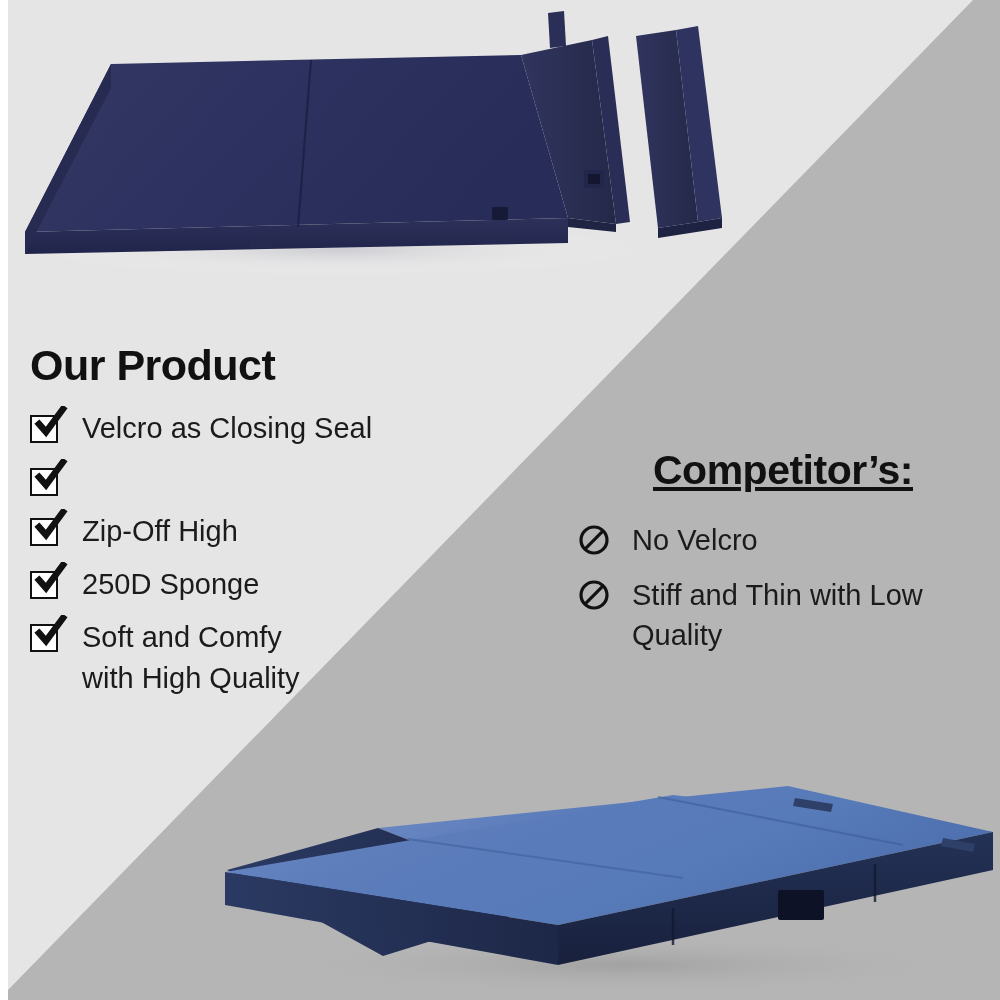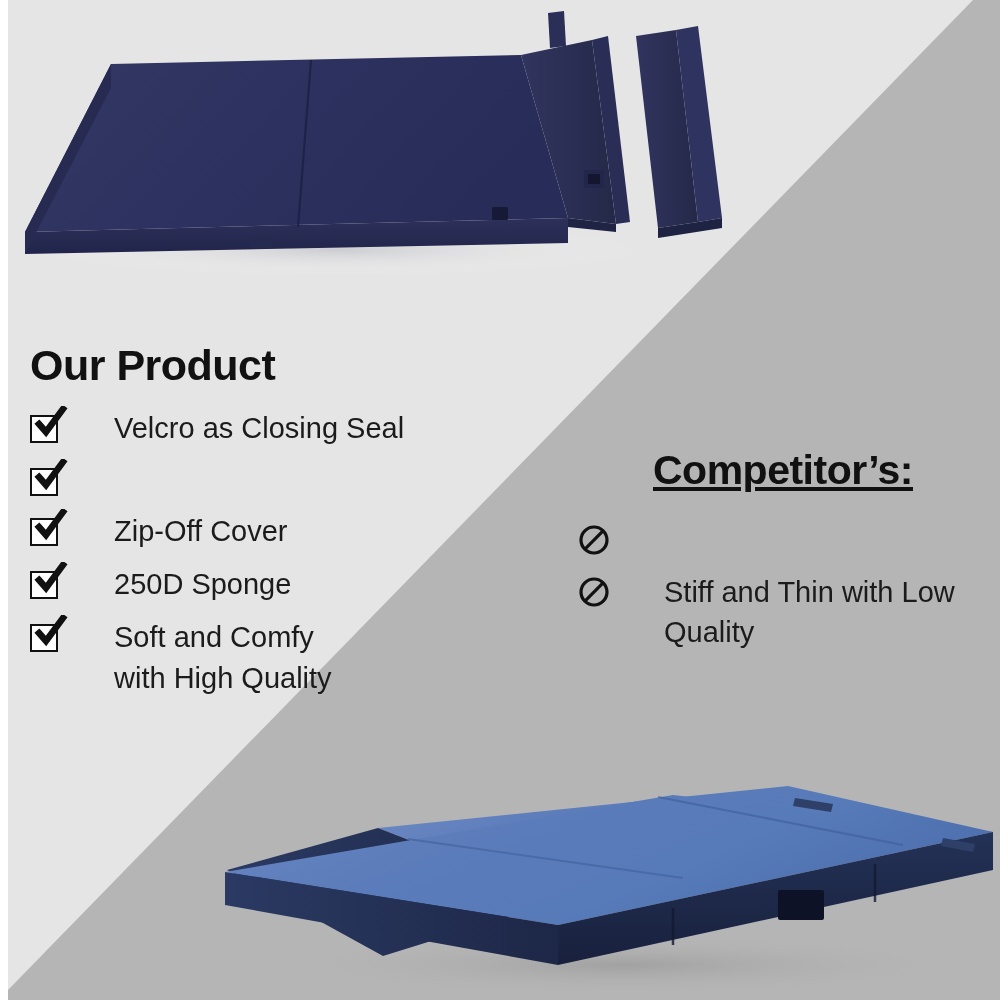--- a/index.html
+++ b/index.html
@@ -32,21 +32,20 @@
   #competitor-title { left:645px; top:447px; font-size:41px;text-decoration:underline; }
 
   
   .feature-list{ position:absolute; }
   #our-product-list { left:22px;  top:408px; width:420px; }
   #competitor-list  { left:570px; top:520px; width:420px; }
 
   .feature-row{
     display:flex; align-items:flex-start;
     margin-bottom:12px;
-    gap:32px;
   }
   .feature-icon{
     flex:0 0 auto;
     width:34px; height:34px;
     margin-right:18px; margin-top:4px;
     position:relative;
   }
   .feature-text{
     font-size:29px; line-height:41px;
     color:#1b1b1b; font-weight:400;
@@ -204,21 +203,21 @@
       </span>
     </div>
 
     <div class="feature-row">
       <span class="feature-icon">
         <span class="cb-box"></span>
         <svg class="cb-check" viewBox="0 0 36 36">
             <path d="M7 18 L14 26 L31 3" stroke="#111" stroke-width="6.5" fill="none" stroke-linecap="square" stroke-linejoin="miter"></path>
           </svg>
       </span>
-      <span class="feature-text">Zip-Off Cover</span>
+      <span class="feature-text">Zip-Off High</span>
     </div>
 
     <div class="feature-row">
       <span class="feature-icon">
         <span class="cb-box"></span>
         <svg class="cb-check" viewBox="0 0 36 36">
             <path d="M7 18 L14 26 L31 3" stroke="#111" stroke-width="6.5" fill="none" stroke-linecap="square" stroke-linejoin="miter"></path>
           </svg>
       </span>
       <span class="feature-text">250D Sponge</span>
@@ -240,20 +239,21 @@
 
   <div class="feature-list" id="competitor-list">
 
     <div class="feature-row">
       <span class="feature-icon">
         <svg class="no-sign" viewBox="0 0 32 32">
           <circle cx="16" cy="16" r="13" stroke="#111" stroke-width="3.2" fill="none"></circle>
           <path d="M7.2 24.8 L24.8 7.2" stroke="#111" stroke-width="3.2" fill="none"></path>
         </svg>
       </span>
+      <span class="feature-text">No Velcro</span>
     </div>
 
 
     <div class="feature-row">
       <span class="feature-icon">
         <svg class="no-sign" viewBox="0 0 32 32">
           <circle cx="16" cy="16" r="13" stroke="#111" stroke-width="3.2" fill="none"></circle>
           <path d="M7.2 24.8 L24.8 7.2" stroke="#111" stroke-width="3.2" fill="none"></path>
         </svg>
       </span>

